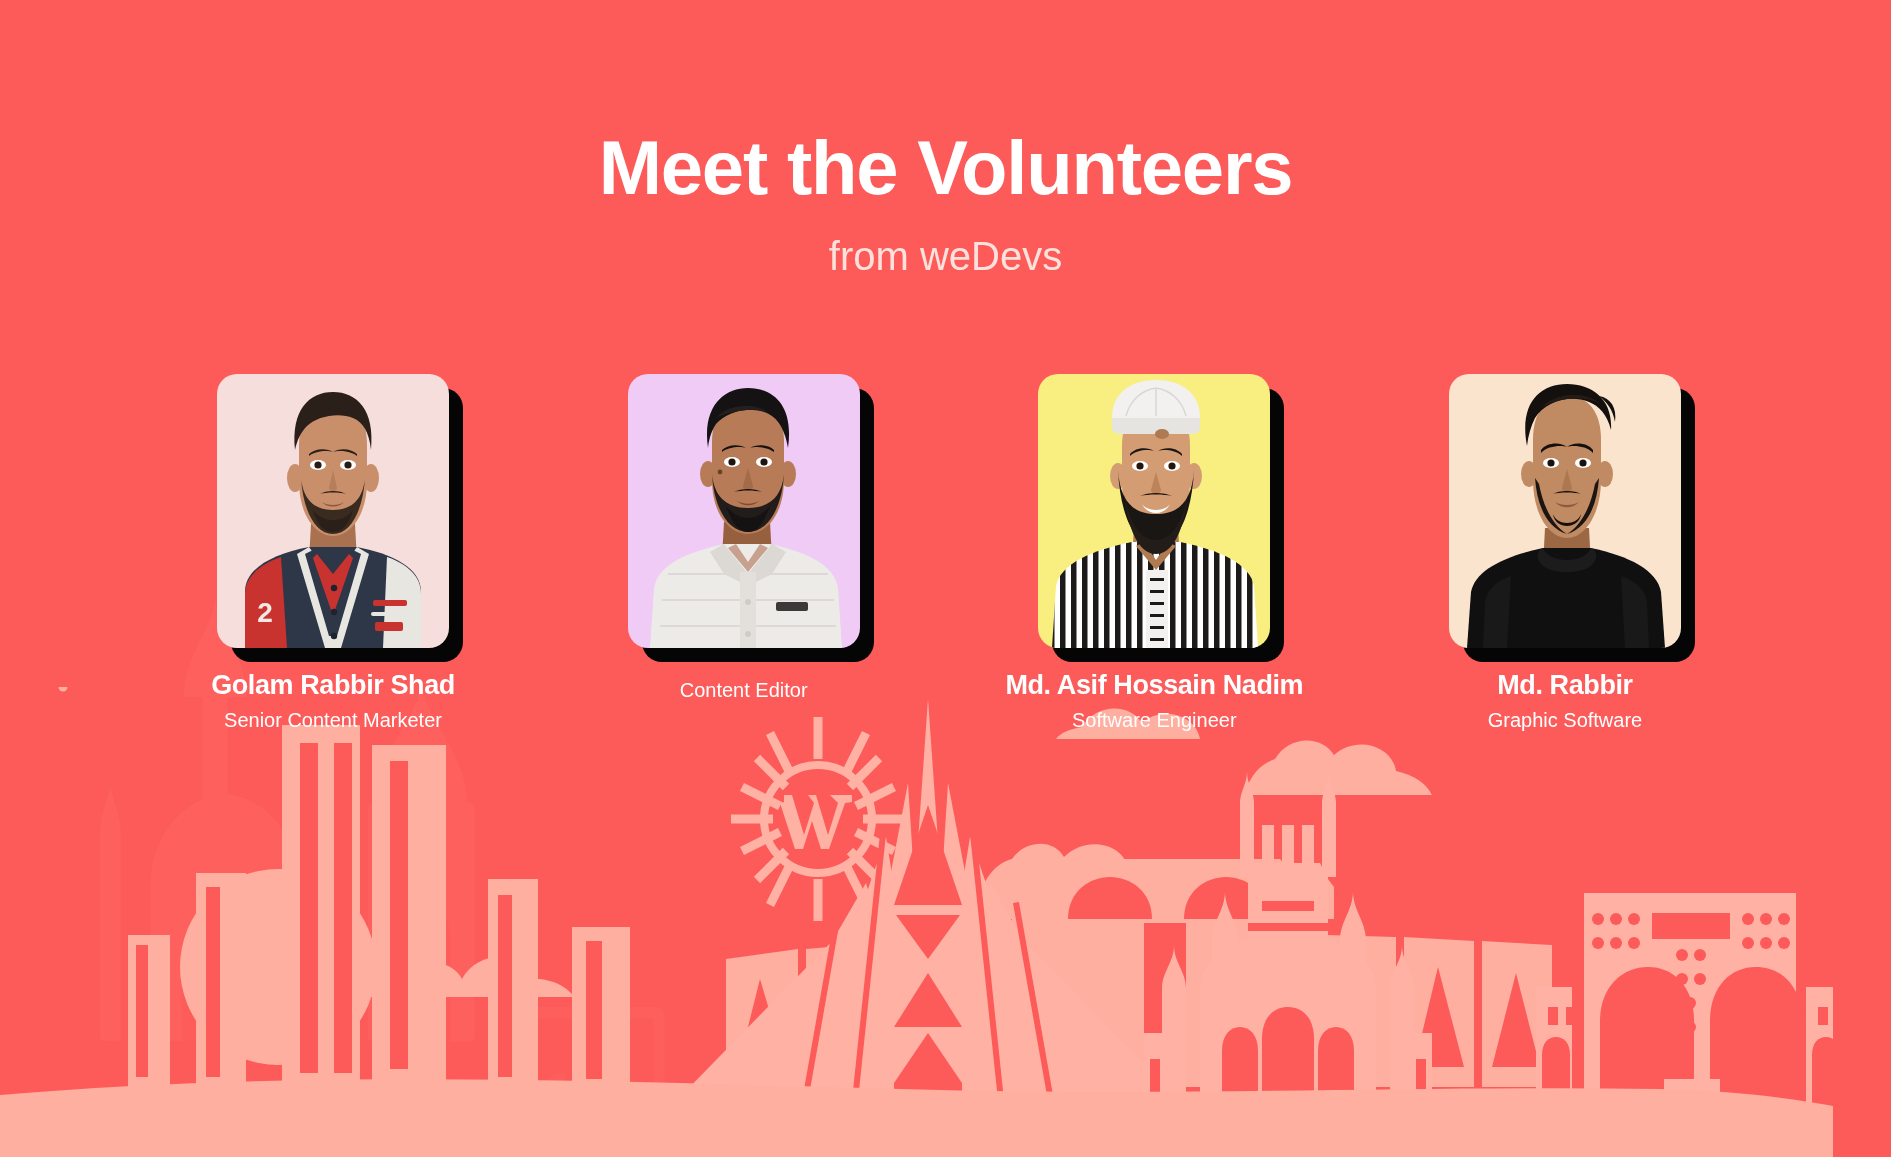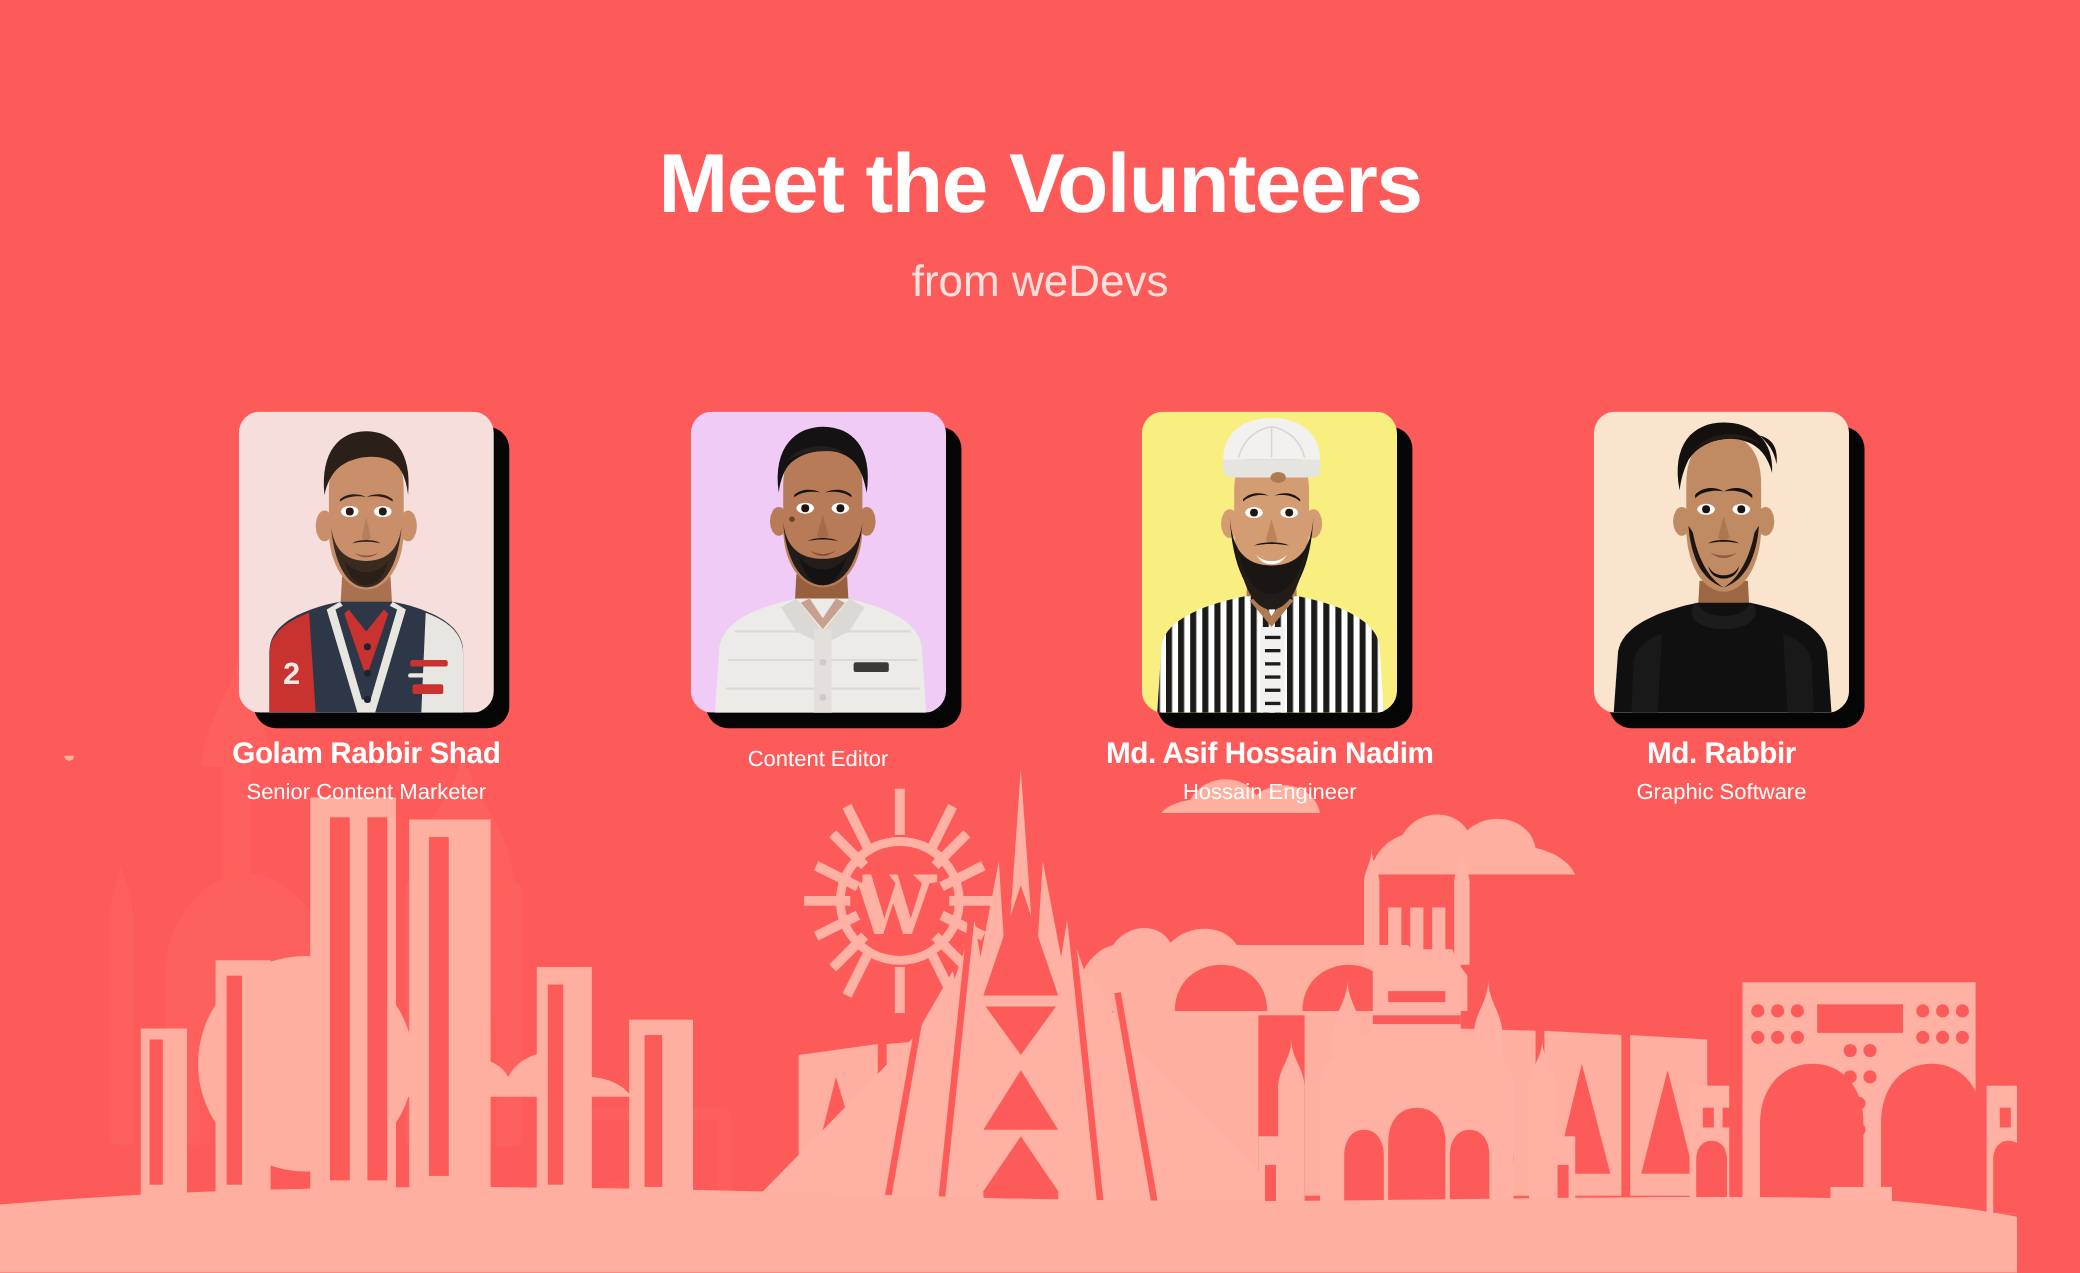--- a/index.html
+++ b/index.html
@@ -530,21 +530,21 @@
               <circle cx="134" cy="92" r="3.6" fill="#22160F"></circle>
 
               <path d="M118 98 L113 116 C113 121 123 121 123 116 Z" fill="#BD8459"></path>
 
               <path d="M104 130 C110 138 126 138 132 130 C126 142 110 142 104 130 Z" fill="#FFFFFF"></path>
               <path d="M102 122 C110 118 126 118 134 122 C126 120 110 120 102 122 Z" fill="#1A1614"></path>
             </svg>
           </div>
         </div>
         <div class="volunteer-name">Md. Asif Hossain Nadim</div>
-        <div class="volunteer-role">Hossain Engineer</div>
+        <div class="volunteer-role">Software Engineer</div>
       </div>
 
       <div class="volunteer-card">
         <div class="photo-frame">
           <div class="photo">
             <svg viewBox="0 0 232 274" preserveAspectRatio="xMidYMid slice">
               <rect width="232" height="274" fill="#FBE4CE"></rect>
               <path d="M96 154 L140 154 L142 192 L94 192 Z" fill="#9C6843"></path>
 
               <path d="M18 274 L22 218 C26 196 56 182 94 174 L142 174 C180 182 208 196 212 218 L216 274 Z" fill="#101010"></path>

